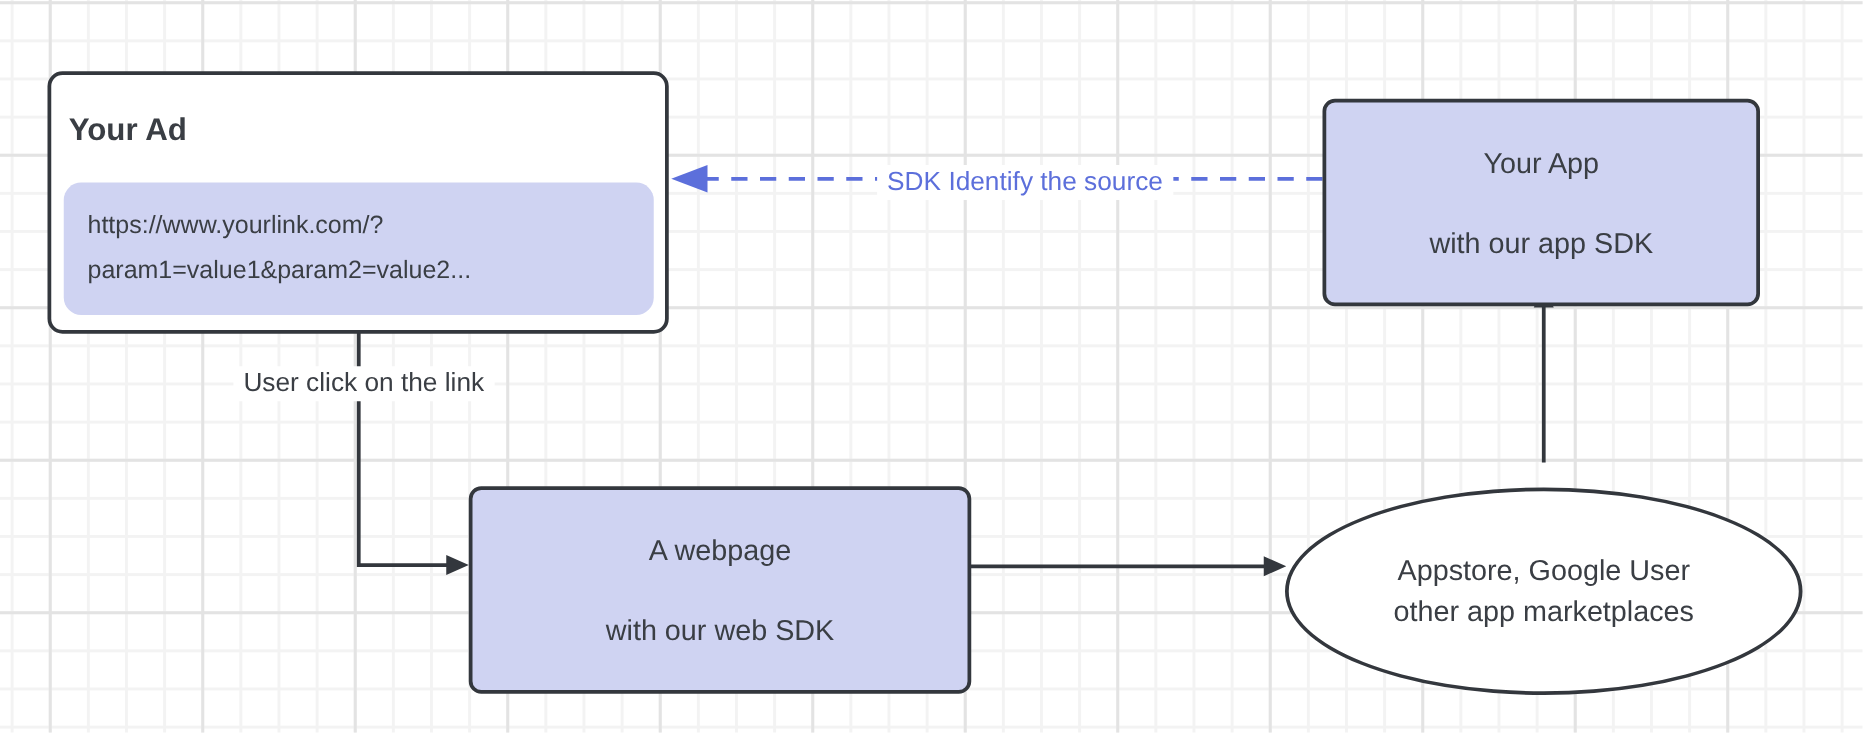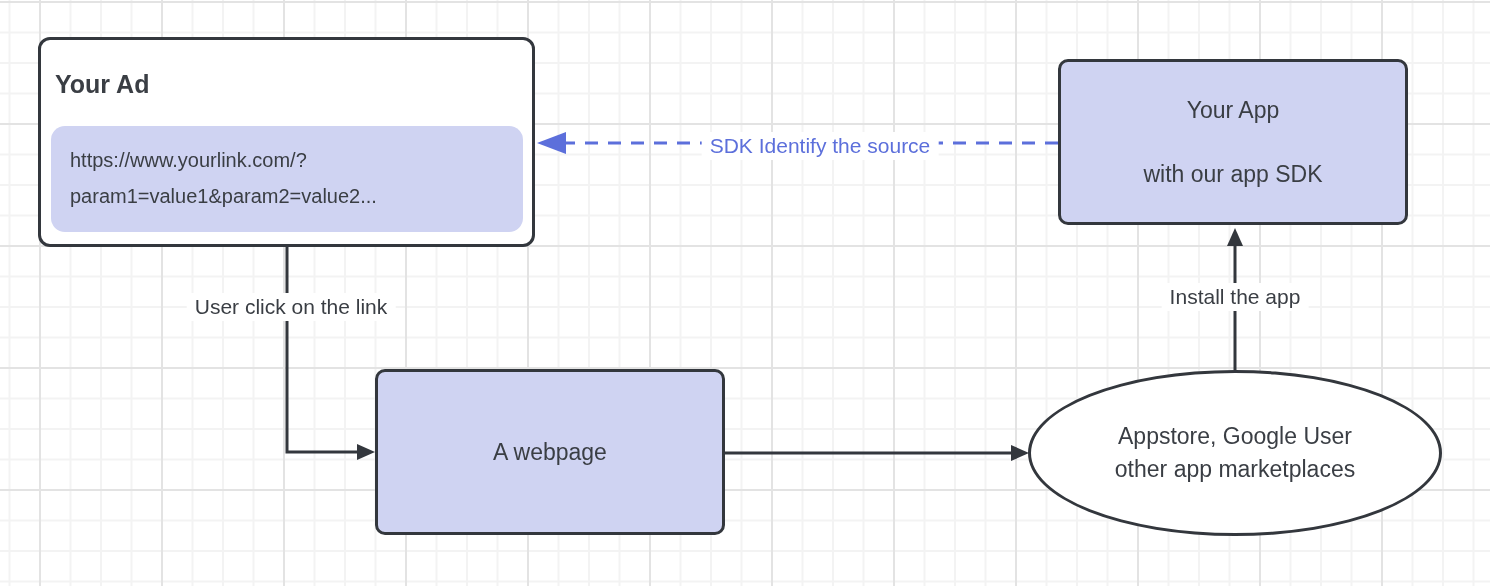--- a/index.html
+++ b/index.html
@@ -49,20 +49,21 @@
     border-radius: 10px;
     display: flex;
     flex-direction: column;
     align-items: center;
     justify-content: center;
     gap: 34px;
     font-size: 23px;
     line-height: 30px;
     text-align: center;
     color: var(--text-dark);
+    margin-top: 20px;
   }
   .node-your-ad {
     left: 38px; top: 37px; width: 497px; height: 210px;
     background: var(--canvas-bg);
     border-radius: 12px;
     display: block;
     text-align: left;
   }
   .node-your-ad .node-title {
     position: absolute;
@@ -75,21 +76,21 @@
     position: absolute;
     left: 10px; top: 86px;
     width: 472px; height: 106px;
     background: var(--node-fill);
     border-radius: 14px;
     padding: 16px 0 0 19px;
     font-size: 20px;
     line-height: 36px;
   }
   .node-your-app { left: 1058px; top: 59px;  width: 350px; height: 166px; }
-  .node-webpage  { left: 375px;  top: 369px; width: 350px; height: 166px; justify-content: center; }
+  .node-webpage  { left: 375px;  top: 369px; width: 402px; height: 166px; justify-content: center; }
   .node-ellipse {
     left: 1028px; top: 370px; width: 414px; height: 166px;
     border-radius: 50%;
     background: var(--canvas-bg);
     gap: 0;
     line-height: 33px;
   }
   .edge-label {
     position: absolute;
     transform: translate(-50%, -50%);
@@ -137,24 +138,24 @@
     </div>
   </div>
 
   <div class="node node-your-app">
     <div>Your App</div>
     <div>with our app SDK</div>
   </div>
 
   <div class="node node-webpage">
     <div>A webpage</div>
+    <div>with our web SDK</div>
   </div>
 
   <div class="node node-ellipse">
     <div>Appstore, Google User</div>
     <div>other app marketplaces</div>
   </div>
 
   <div class="edge-label lbl-user-click">User click on the link</div>
-  <div class="edge-label lbl-install">Install the app</div>
   <div class="edge-label blue lbl-sdk">SDK Identify the source</div>
 
 </div>
 
 </body></html>

